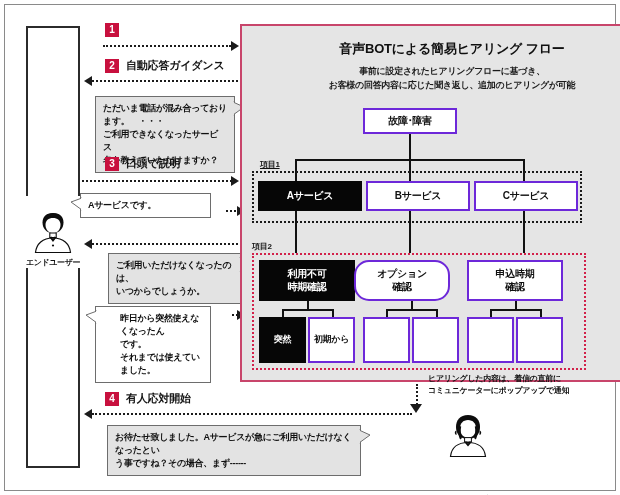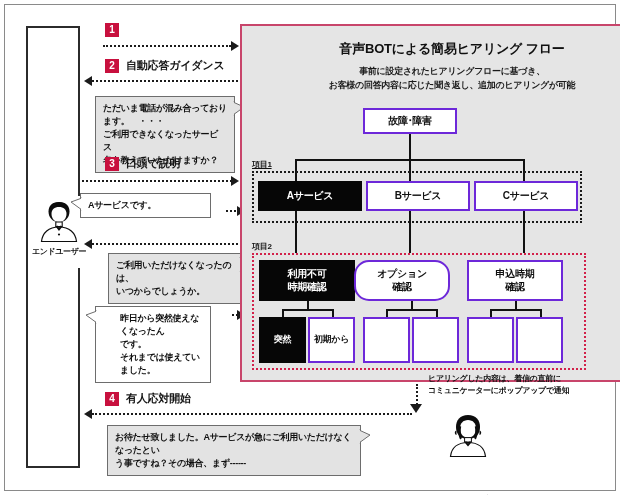--- a/index.html
+++ b/index.html
@@ -21,25 +21,25 @@
     border: 1px solid #8a8a8a;
   }
   
   .actor-lane {
     position: absolute; left: 26px; top: 26px;
     width: 54px; height: 442px;
     border: 2px solid #2b2b2b;
     background: #ffffff;
   }
   .actor-block {
-    position: absolute; left: 32px; top: 196px;
+    position: absolute; left: 26px; top: 196px;
     width: 54px; height: 72px;
     background: #ffffff;
     display: flex; flex-direction: column;
-    align-items: center; justify-content: flex-start;
+    align-items: center; justify-content: flex-end;
   }
   .avatar-user { width: 46px; height: 50px; display:block; }
   .actor-caption {
     font-size: 8px; font-weight: bold; color: #111;
     letter-spacing: -0.4px; white-space: nowrap;
     margin-top: 0px;
   }
 
   
   .step-label {
@@ -283,21 +283,21 @@
 
     <div class="node" style="left:121px; top:82px; width:94px; height:26px;">故障･障害</div>
 
     <div class="vline" style="left:167px; top:108px; height:25px;"></div>
 
     <div class="hline" style="left:53px; top:133px; width:229px;"></div>
     <div class="vline" style="left:53px; top:133px; height:24px;"></div>
     <div class="vline" style="left:167px; top:133px; height:24px;"></div>
     <div class="vline" style="left:281px; top:133px; height:24px;"></div>
 
-    <span class="group-tag" style="left:10px; top:133px;text-decoration:underline;">項目1</span>
+    <span class="group-tag" style="left:18px; top:133px;text-decoration:underline;">項目1</span>
     <div class="group-box dots-black" style="left:10px; top:145px; width:330px; height:52px;"></div>
 
     <div class="node filled" style="left:16px; top:155px; width:104px; height:30px;">Aサービス</div>
     <div class="node" style="left:124px; top:155px; width:104px; height:30px;">Bサービス</div>
     <div class="node" style="left:232px; top:155px; width:104px; height:30px;">Cサービス</div>
 
     <div class="vline" style="left:53px; top:185px; height:42px;"></div>
     <div class="vline" style="left:167px; top:185px; height:42px;"></div>
     <div class="vline" style="left:281px; top:185px; height:42px;"></div>
 

